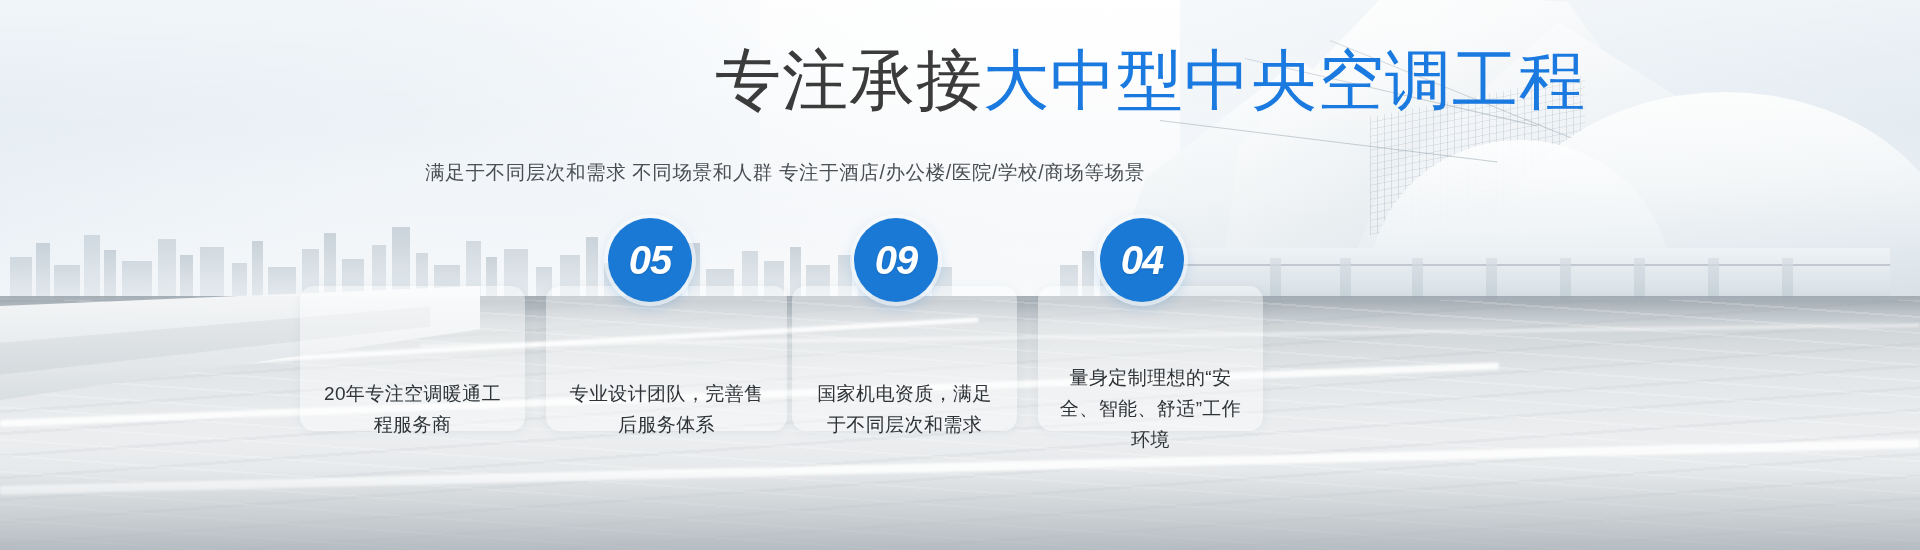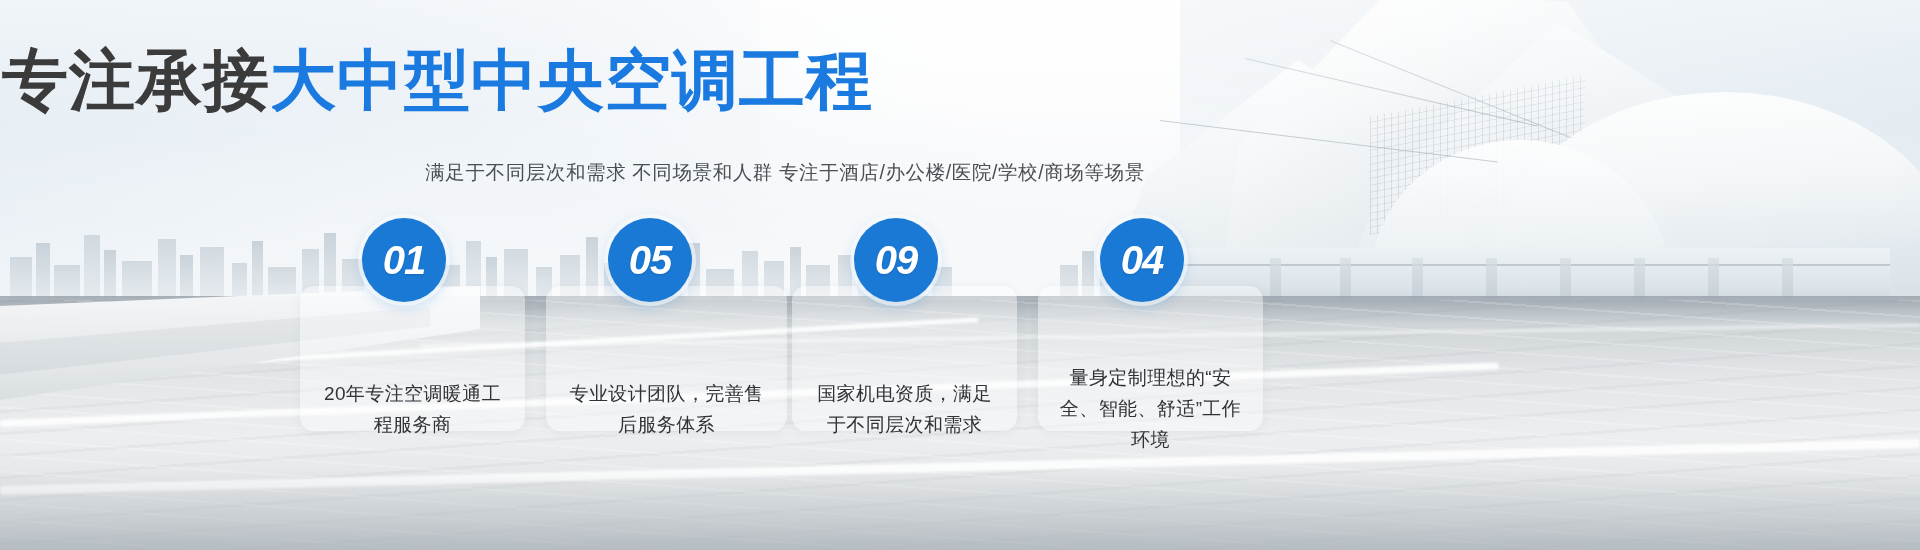--- a/index.html
+++ b/index.html
@@ -143,23 +143,23 @@
   .veil{
     position:absolute;inset:0;
     background:linear-gradient(180deg, rgba(255,255,255,.55) 0%, rgba(255,255,255,.12) 22%, rgba(255,255,255,0) 45%);
     pointer-events:none;
   }
 
   
   .content{position:absolute;inset:0;}
 
   .headline{
-    position:absolute;left:2px;top:44px;width:1570px;
-    text-align:left;
-    font-size:66px;line-height:72px;font-weight:700;
+    position:absolute;left:16px;top:44px;width:1570px;
+    text-align:right;
+    font-size:66px;line-height:72px;font-weight:400;
     letter-spacing:1px;white-space:nowrap;
   }
   .headline .dark{color:#3b3b3b;}
   .headline .accent{color:#1a7ae0;}
 
   .subtitle{
     position:absolute;left:0;top:158px;width:1570px;
     text-align:center;
     font-size:19.5px;line-height:28px;color:#4a4f54;
     letter-spacing:.6px;white-space:nowrap;
@@ -293,23 +293,20 @@
       <span class="dark">专注承接</span><span class="accent">大中型中央空调工程</span>
     </div>
 
     <div class="subtitle">满足于不同层次和需求  不同场景和人群  专注于酒店/办公楼/医院/学校/商场等场景</div>
 
     <div class="cards">
 
       <div class="card c1">
         <div class="card-text">20年专注空调暖通工程服务商</div>
       </div>
-      <div class="badge" style="left:62px;">
-        <span>01</span>
-      </div>
 
       <div class="card c2">
         <div class="card-text">专业设计团队，完善售后服务体系</div>
       </div>
       <div class="badge" style="left:308px;">
         <span>05</span>
       </div>
 
       <div class="card c3">
         <div class="card-text">国家机电资质，满足于不同层次和需求</div>

